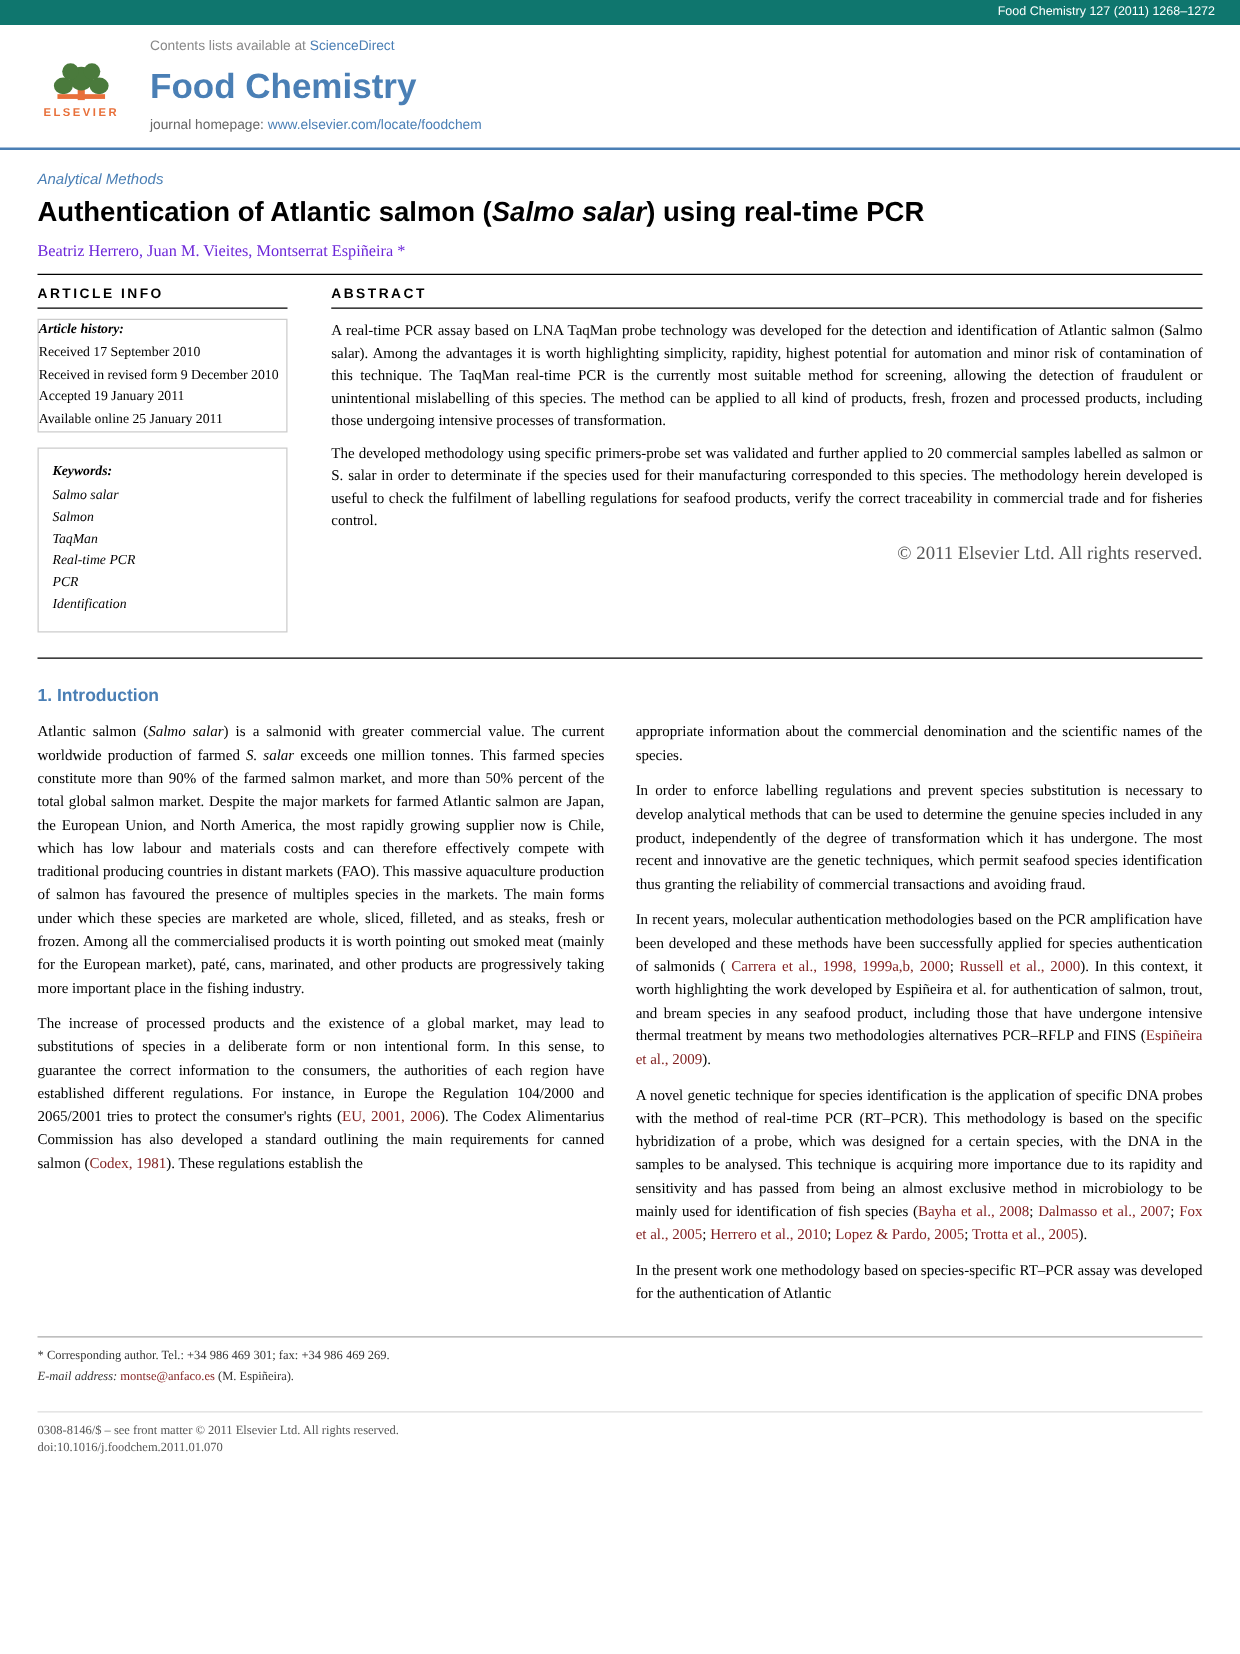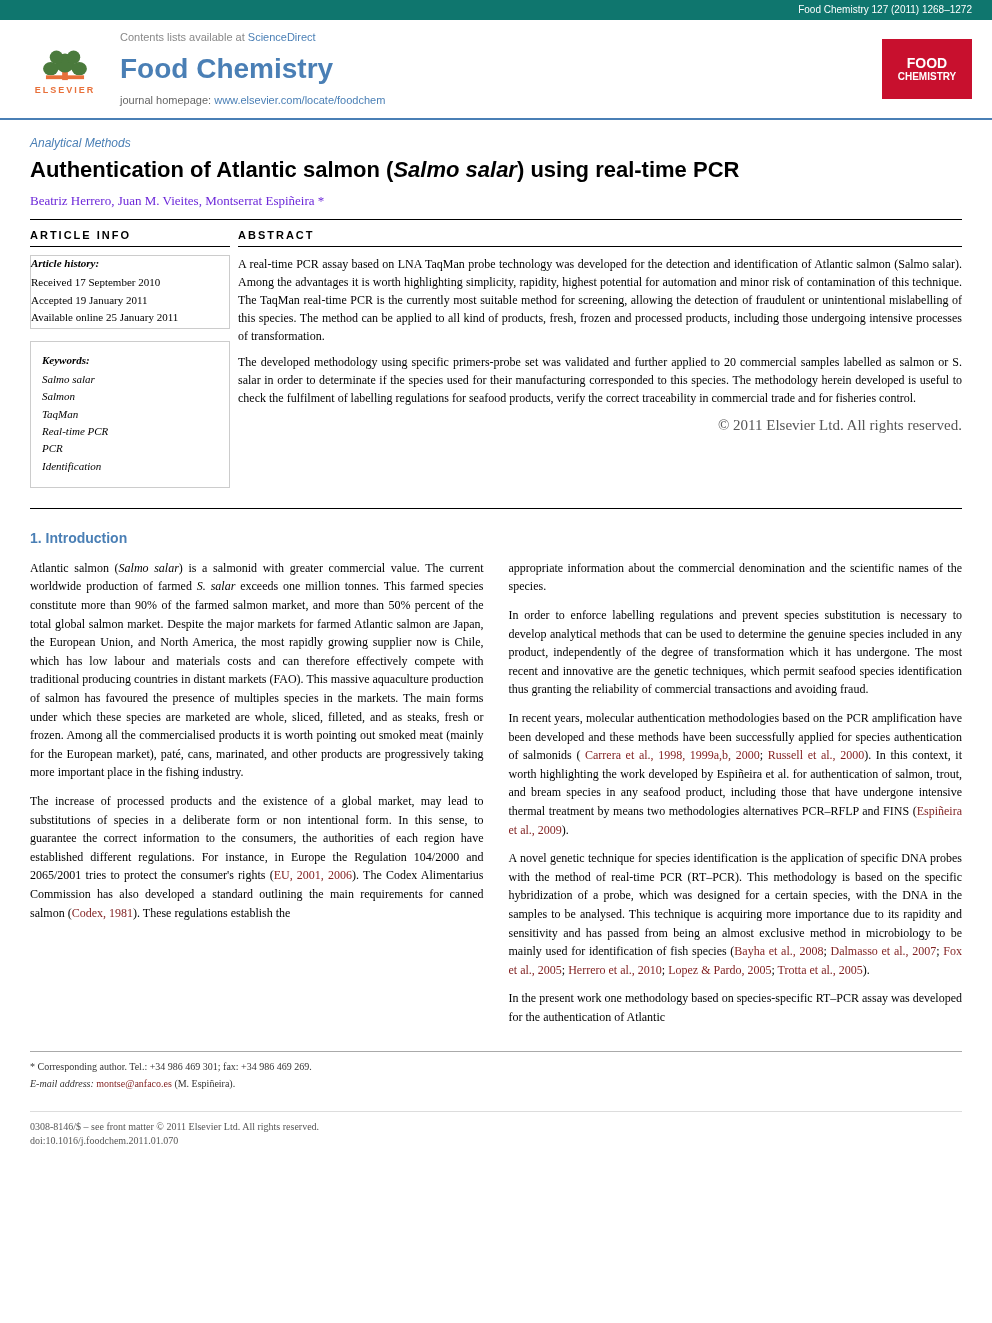--- a/index.html
+++ b/index.html
@@ -147,21 +147,21 @@
     .affiliation {
       font-size: 11px;
       font-style: italic;
       color: #555;
       margin-bottom: 15px;
     }
 
     
     .two-col {
       display: flex;
-      gap: 8px;
+      gap: 35px;
       margin-bottom: 20px;
     }
 
     .left-col {
       width: 200px;
       flex-shrink: 0;
     }
 
     .right-col {
       flex: 1;
@@ -322,24 +322,20 @@
       <span>Contents lists available at</span>
       <a class="sciencedirect-link" href="#">ScienceDirect</a>
     </div>
     <div class="journal-name">Food Chemistry</div>
     <div class="journal-homepage">
       <span>journal homepage:</span>
       <a class="homepage-link" href="#">www.elsevier.com/locate/foodchem</a>
     </div>
   </div>
 
-  <div class="food-chemistry-logo">
-    <div class="food-logo-top">FOOD</div>
-    <div>CHEMISTRY</div>
-  </div>
 </div>
 
 <div class="main-content">
 
   <div class="section-label">Analytical Methods</div>
 
   <div class="article-title">
     <span>Authentication of Atlantic salmon (</span><em>Salmo salar</em><span>) using real-time PCR</span>
   </div>
 
@@ -349,20 +345,21 @@
   <hr class="divider-line">
 
   <div class="two-col">
 
     <div class="left-col">
       <div class="col-header">ARTICLE INFO</div>
 
       <div class="article-info-box">
         <div class="info-section-title">Article history:</div>
         <div class="info-row">Received 17 September 2010</div>
+        <div class="info-row">Received in revised form 9 December 2010</div>
         <div class="info-row">Accepted 19 January 2011</div>
         <div class="info-row">Available online 25 January 2011</div>
       </div>
 
       <div class="keywords-section">
         <div class="info-section-title">Keywords:</div>
         <ul class="keywords-list">
           <li>Salmo salar</li>
           <li>Salmon</li>
           <li>TaqMan</li>

